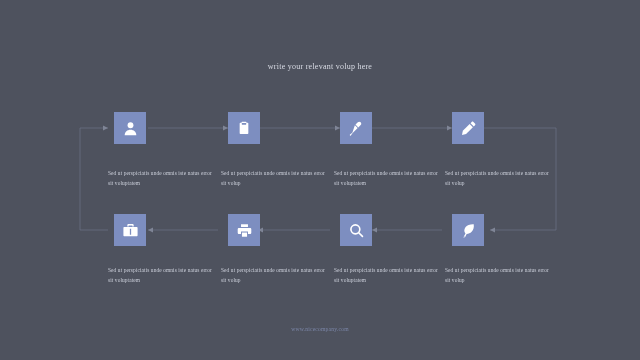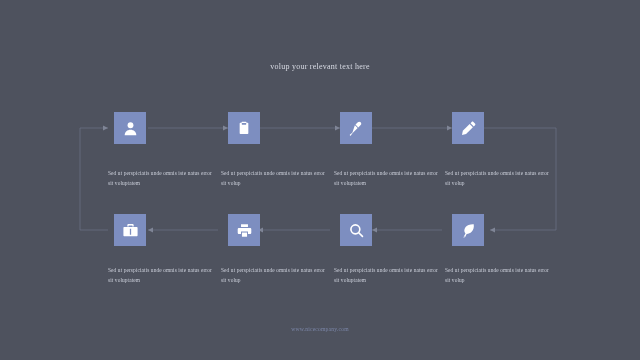--- a/index.html
+++ b/index.html
@@ -78,21 +78,21 @@
     color: #7b86a8;
     letter-spacing: 0.2px;
     font-family: "Liberation Serif", "DejaVu Serif", serif;
   }
 </style>
 </head>
 <body>
 
 <div id="slide">
 
-  <div class="title">volup your relevant text here</div>
+  <div class="title">write your relevant volup here</div>
 
   <svg id="connectors" viewBox="0 0 640 360" width="640" height="360">
     <defs>
       <marker id="arrR" markerWidth="6" markerHeight="6" refX="5" refY="3" orient="auto" markerUnits="userSpaceOnUse">
         <path d="M0,0.6 L5,3 L0,5.4 Z" fill="#7f8596"></path>
       </marker>
       <marker id="arrL" markerWidth="6" markerHeight="6" refX="5" refY="3" orient="auto" markerUnits="userSpaceOnUse">
         <path d="M0,0.6 L5,3 L0,5.4 Z" fill="#7f8596"></path>
       </marker>
     </defs>

